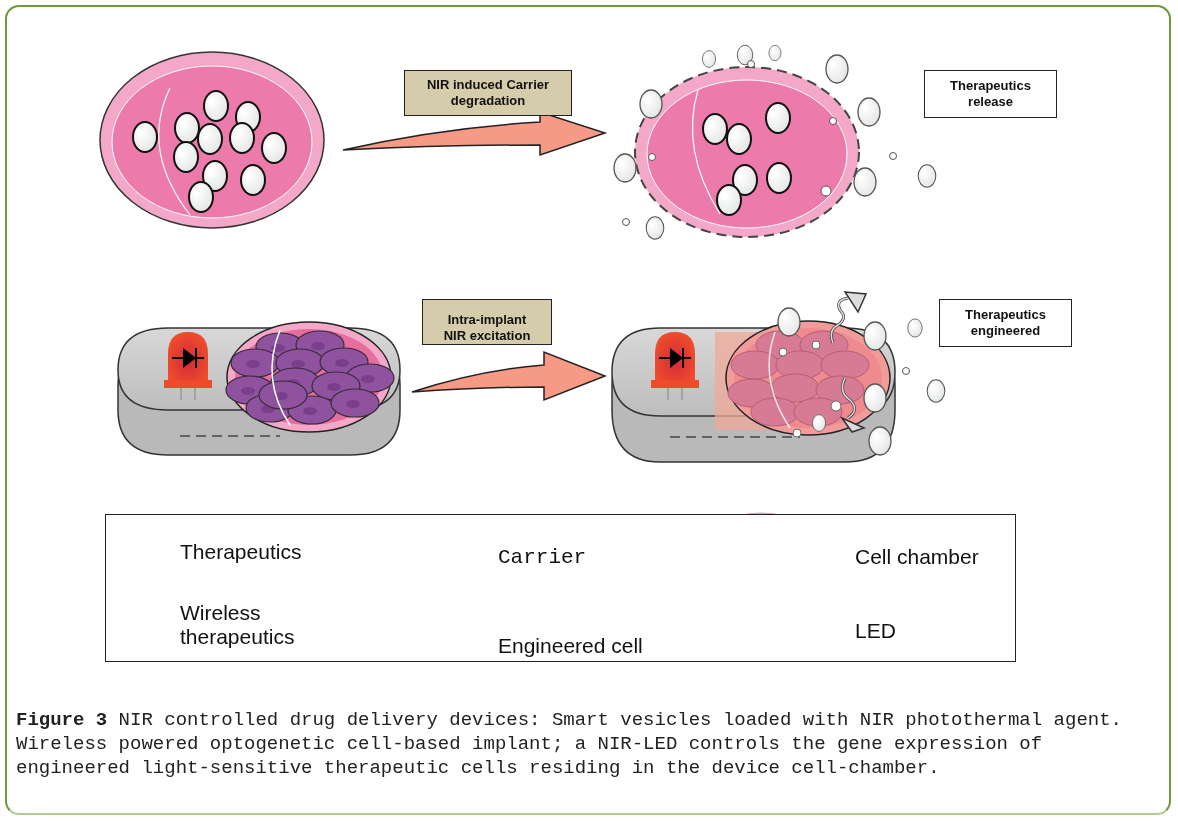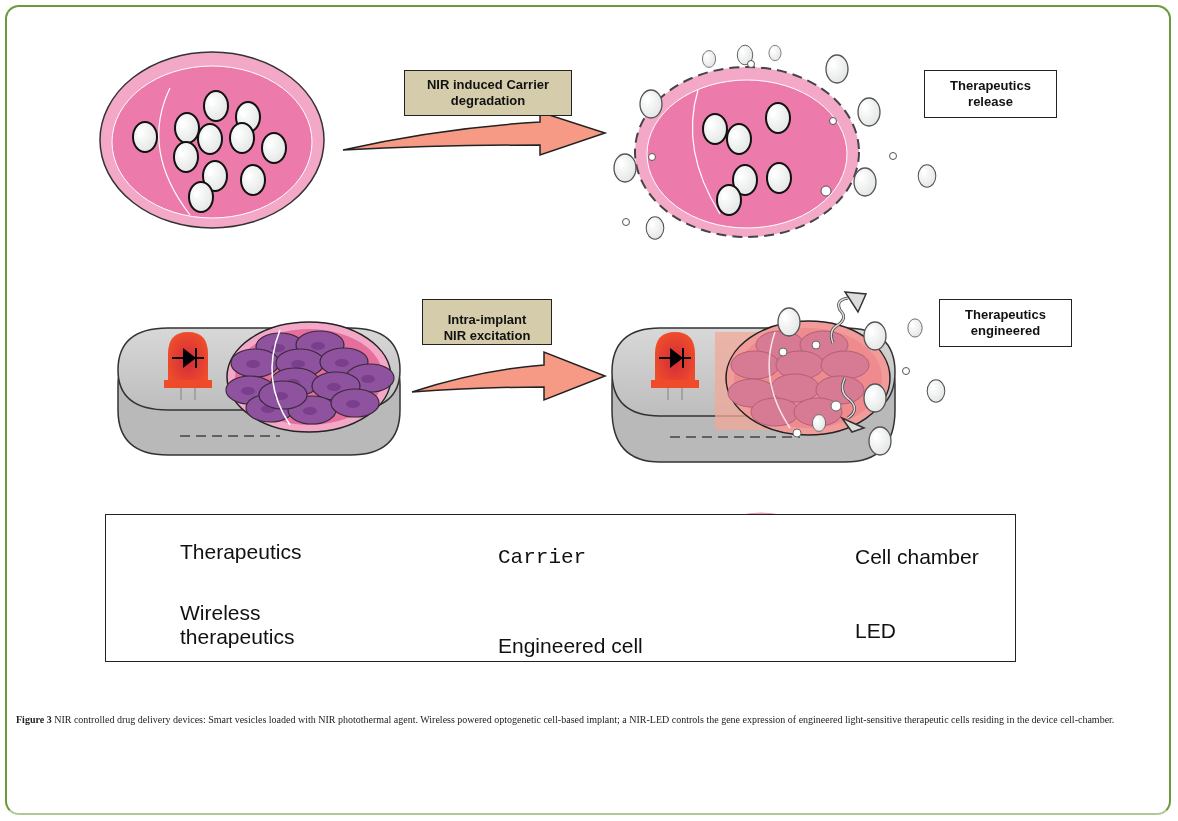--- a/index.html
+++ b/index.html
@@ -20,21 +20,21 @@
   .label-box.white { background: #ffffff; }
   .legend {
     position: absolute; left: 105px; top: 514px; width: 911px; height: 148px;
     border: 1.5px solid #222; box-sizing: border-box; background: #fff;
   }
   .legend-text {
     position: absolute; font-family: "Liberation Sans", sans-serif; font-size: 21px; color: #111; line-height: 24px;
   }
   .caption {
     position: absolute; left: 16px; top: 708px; width: 1150px;
-    font-family: Liberation Serif, serif; font-size: 10px; line-height: 24px; color: #222;
+    font-family: Liberation Mono, monospace; font-size: 19px; line-height: 24px; color: #222;
   }
   .caption b { font-weight: bold; }
 </style>
 </head>
 <body>
 
 <div class="frame"></div>
 
 <svg class="fig" width="1178" height="821" viewBox="0 0 1178 821">
   <defs>

